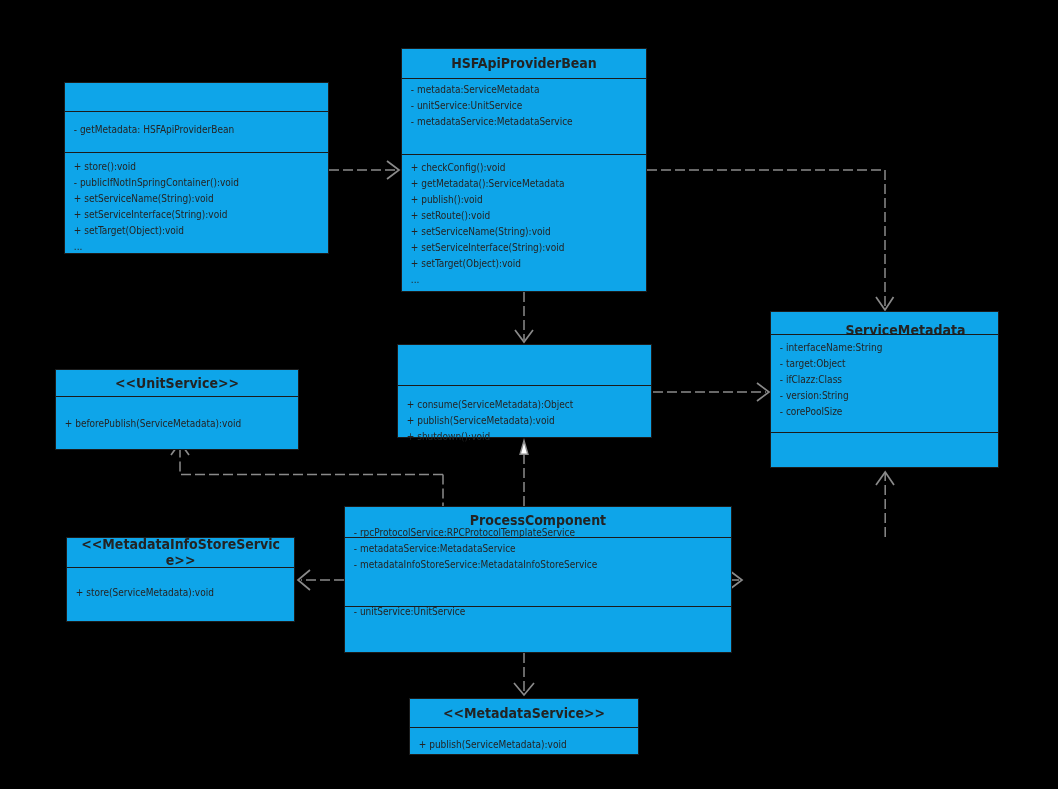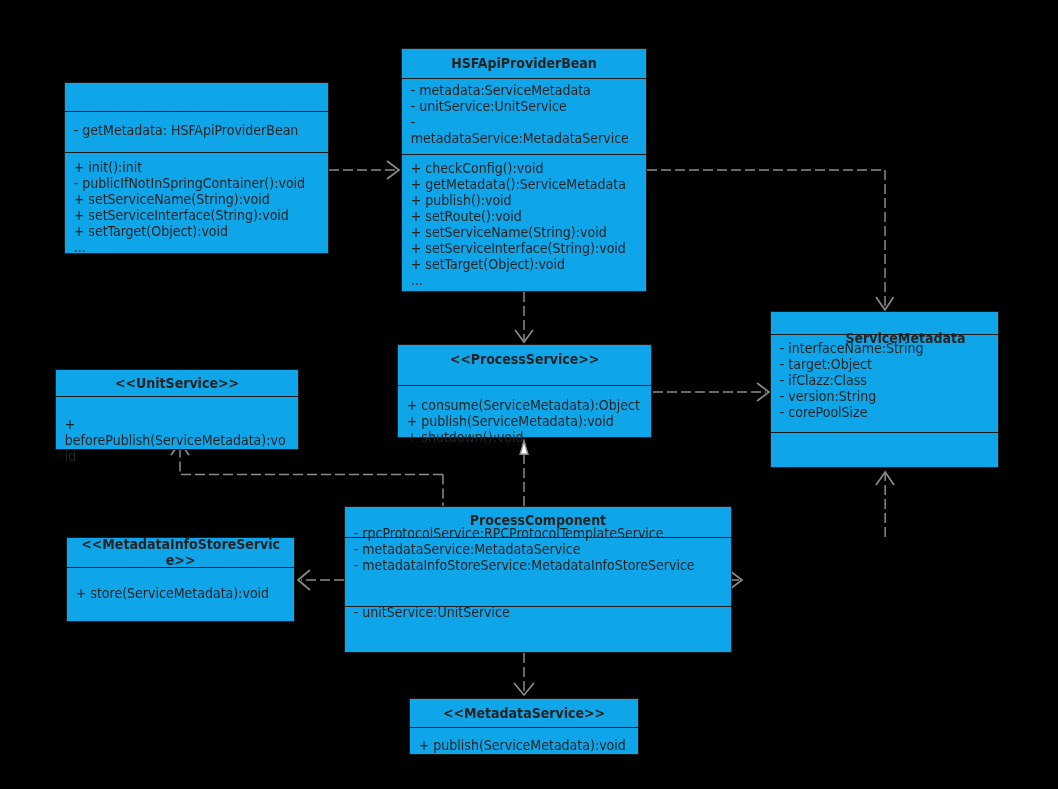--- a/index.html
+++ b/index.html
@@ -6,21 +6,21 @@
   body{width:1058px;height:789px;position:relative;overflow:hidden;
        font-family:"DejaVu Sans",sans-serif;}
   #stage{position:absolute;left:0;top:0;width:1058px;height:789px;
          will-change:transform;}
   .cls{position:absolute;background:#0ea5e9;border:1.4px solid #1b1b1b;
        box-sizing:border-box;}
   .sec{position:absolute;left:0;right:0;box-sizing:border-box;}
   .sec.div{border-top:1.4px solid #1b1b1b;}
   .title{font-weight:bold;font-size:14px;font-stretch:condensed;color:#232323;
          text-align:center;line-height:16px;}
-  .row{font-size:14px;font-stretch:condensed;color:#242424;line-height:16px;
+  .row{font-size:10px;font-stretch:condensed;color:#242424;line-height:16px;
        white-space:pre;}
   .row.wrap,.title.wrap{white-space:normal;overflow-wrap:break-word;}
   svg.links{position:absolute;left:0;top:0;width:1058px;height:789px;
             overflow:visible;pointer-events:none;}
 </style>
 </head>
 <body>
 
 <div id="stage">
 
@@ -52,21 +52,21 @@
     <g stroke="#8a8a8a" stroke-width="1.5" fill="#ffffff" stroke-linejoin="miter">
       <path d="M524,440.6 L527.9,454.2 L520.1,454.2 Z"></path>
     </g>
   </svg>
 
   <div class="cls" style="left:64px;top:81.6px;width:264.5px;height:172.8px;">
     <div class="sec div" style="top:28.5px;height:41.2px;padding:9.5px 8px 0 8.8px;">
       <div class="row wrap">- getMetadata: HSFApiProviderBean</div>
     </div>
     <div class="sec div" style="top:69.7px;height:103px;padding:5.3px 8px 0 8.8px;">
-      <div class="row wrap">+ init():init</div>
+      <div class="row wrap">+ store():void</div>
       <div class="row wrap">- publicIfNotInSpringContainer():void</div>
       <div class="row wrap">+ setServiceName(String):void</div>
       <div class="row wrap">+ setServiceInterface(String):void</div>
       <div class="row wrap">+ setTarget(Object):void</div>
       <div class="row wrap">...</div>
     </div>
   </div>
 
   <div class="cls" style="left:401px;top:48px;width:246px;height:244px;">
     <div class="sec" style="top:0;height:30px;padding-top:6px;">
@@ -83,21 +83,21 @@
       <div class="row wrap">+ publish():void</div>
       <div class="row wrap">+ setRoute():void</div>
       <div class="row wrap">+ setServiceName(String):void</div>
       <div class="row wrap">+ setServiceInterface(String):void</div>
       <div class="row wrap">+ setTarget(Object):void</div>
       <div class="row wrap">...</div>
     </div>
   </div>
 
   <div class="cls" style="left:770px;top:311px;width:229px;height:157px;">
-    <div class="sec" style="top:12px;height:29px;padding-top:6px;margin-left:42px;">
+    <div class="sec" style="top:4px;height:29px;padding-top:6px;margin-left:42px;">
       <div class="title">ServiceMetadata</div>
     </div>
     <div class="sec div" style="top:22px;height:92.2px;padding:5.3px 12px 0 8.8px;">
       <div class="row wrap">- interfaceName:String</div>
       <div class="row wrap">- target:Object</div>
       <div class="row wrap">- ifClazz:Class</div>
       <div class="row wrap">- version:String</div>
       <div class="row wrap">- corePoolSize</div>
     </div>
     <div class="sec div" style="top:119.5px;height:37.5px;"></div>
@@ -106,23 +106,20 @@
   <div class="cls" style="left:55px;top:361px;width:244px;height:81px;margin-top:8px;">
     <div class="sec" style="top:0;height:26.1px;padding-top:4.6px;">
       <div class="title">&lt;&lt;UnitService&gt;&gt;</div>
     </div>
     <div class="sec div" style="top:26.1px;height:54.9px;padding:19.4px 12px 0 8.8px;">
       <div class="row wrap">+ beforePublish(ServiceMetadata):void</div>
     </div>
   </div>
 
   <div class="cls" style="left:397px;top:343.5px;width:255px;height:94px;">
-    <div class="sec" style="top:0;height:29px;padding-top:6px;">
-      <div class="title">&lt;&lt;ProcessService&gt;&gt;</div>
-    </div>
     <div class="sec div" style="top:40px;height:67px;padding:11.2px 4px 0 8.8px;">
       <div class="row wrap">+ consume(ServiceMetadata):Object</div>
       <div class="row wrap">+ publish(ServiceMetadata):void</div>
       <div class="row wrap">+ shutdown():void</div>
     </div>
   </div>
 
   <div class="cls" style="left:66px;top:537.2px;width:229.3px;height:84.5px;">
     <div class="sec" style="top:0;height:29.1px;padding:0 11px 0 11px;">
       <div class="title wrap" style="margin-top:-1.9px;">&lt;&lt;MetadataInfoStoreService&gt;&gt;</div>

